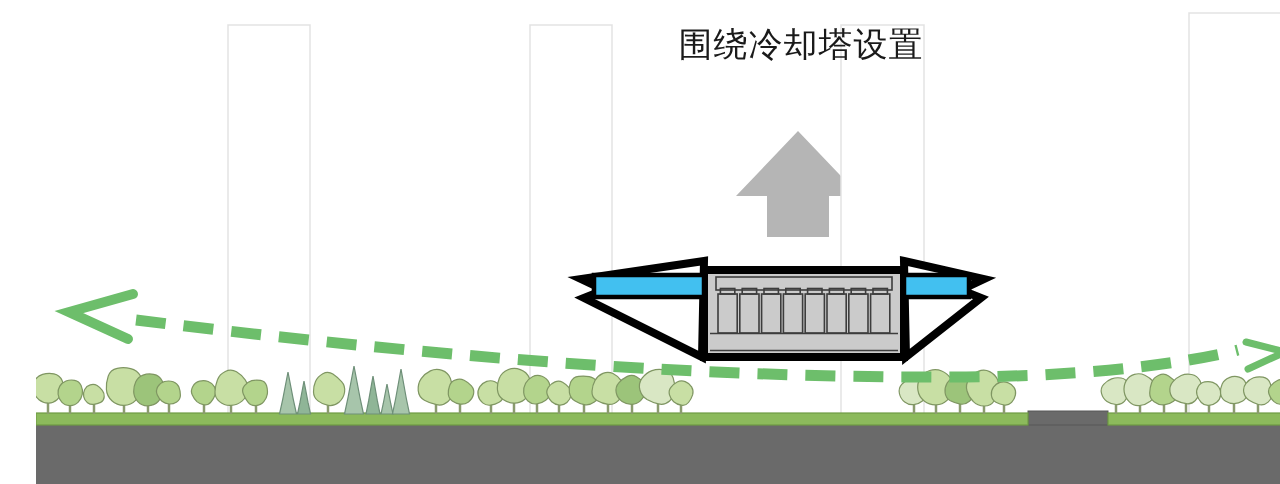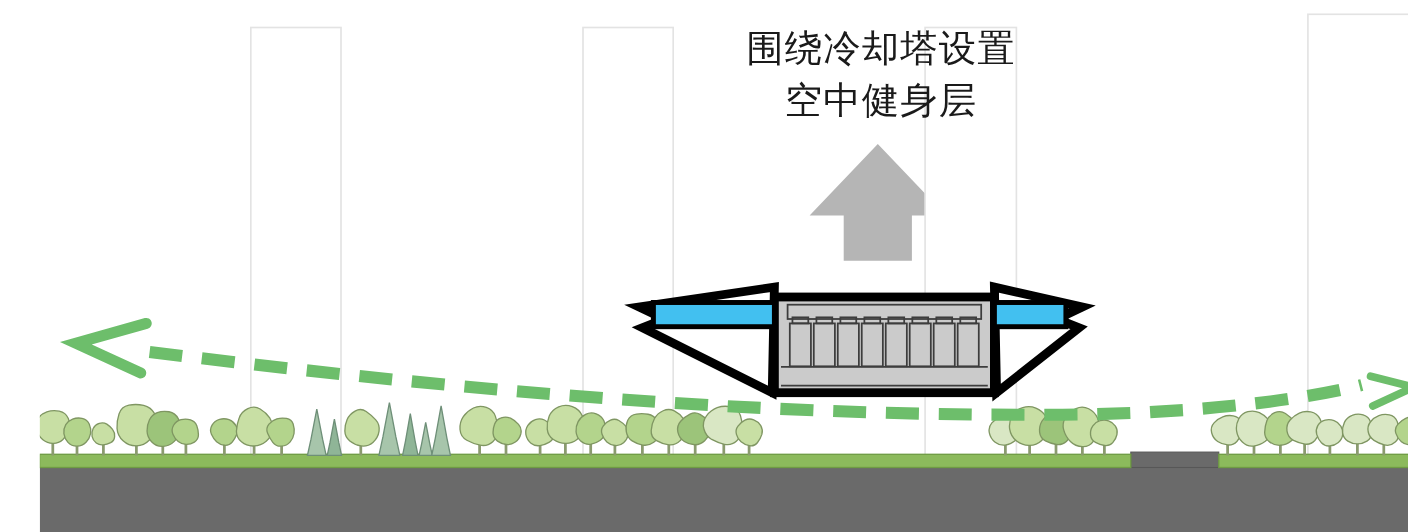--- a/index.html
+++ b/index.html
@@ -144,15 +144,14 @@
       </g>
     <g id="wind">
         <path d="M 100 320 C 360 352, 640 379, 930 377 C 1060 376, 1155 362, 1202 350" fill="none" stroke="#6dbe6b" stroke-width="11" stroke-dasharray="30 18"></path>
         <polyline points="97,294 33,312 92,339" fill="none" stroke="#6dbe6b" stroke-width="10" stroke-linecap="round" stroke-linejoin="miter"></polyline>
         <polyline points="1210,342 1249,352 1212,369" fill="none" stroke="#6dbe6b" stroke-width="7" stroke-linecap="round" stroke-linejoin="miter"></polyline>
       </g>
   </svg>
 
   <div class="annotation">
     <div>围绕冷却塔设置</div>
-    <div>空中健身层</div>
   </div>
 </div>
 
 </body></html>

